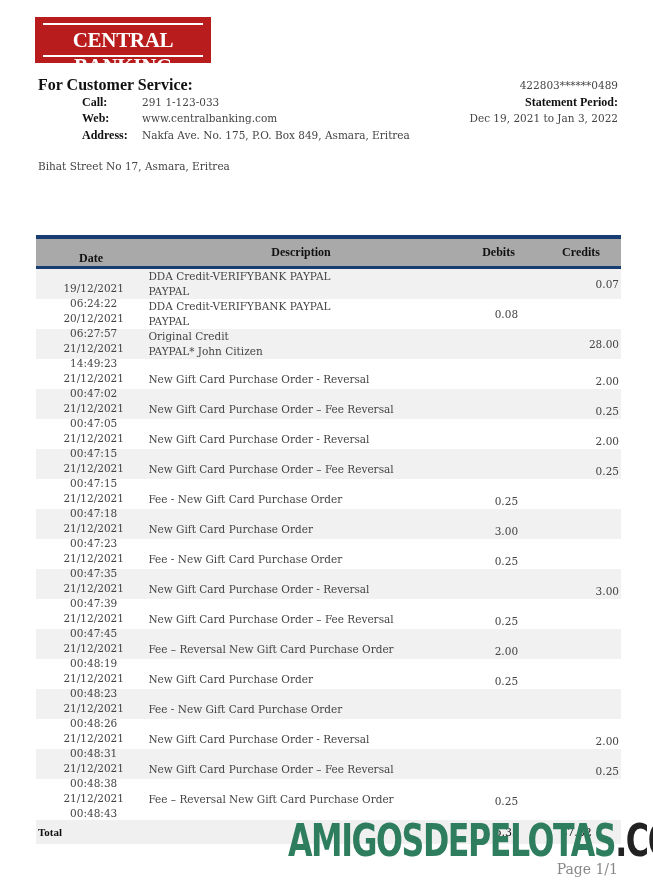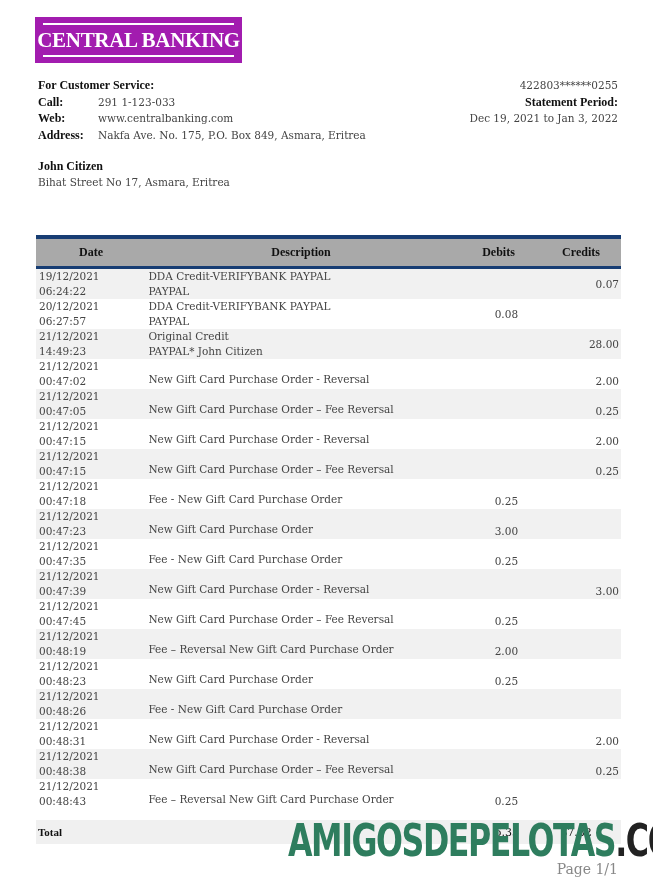--- a/index.html
+++ b/index.html
@@ -1,52 +1,52 @@
 <!DOCTYPE html>
 <html><head>
 <meta charset="utf-8">
 <style>
   html, body { margin: 0; padding: 0; background: #ffffff; }
   body { width: 653px; height: 889px; position: relative; overflow: hidden;
          font-family: "DejaVu Serif", "Liberation Serif", serif; color: #222; }
-  .logo { position: absolute; left: 35px; top: 17px; width: 207px; height: 46px;
-          background: #a21caf; box-sizing: border-box; }
+  .logo { position: absolute; left: 35px; top: 17px; width: 176px; height: 46px;
+          background: #b91c1c; box-sizing: border-box; }
   .logo .bar { position: absolute; left: 8px; right: 8px; height: 2px; background: #fff; }
   .logo .bar.top { top: 6px; }
   .logo .bar.bottom { bottom: 6px; }
   .logo .name { position: absolute; left: 0; right: 0; top: 10px; text-align: center;
                 color: #fff; font-family: "Liberation Serif", serif; font-weight: bold;
                 font-size: 21px; letter-spacing: -0.3px; line-height: 26px; }
   .cs { position: absolute; left: 38px; top: 77px; font-size: 10.5px; line-height: 16.5px; }
-  .cs .ttl { font-weight: bold; color: #111; font-family: "Liberation Serif", serif; font-size: 12px; }
+  .cs .ttl { font-weight: bold; color: #111; font-family: "Liberation Serif", serif; font-size: 16px; }
   .cs .row { display: flex; }
-  .cs .lbl { width: 60px; font-weight: bold; color: #111; font-family: "Liberation Serif", serif; font-size: 12px; }
+  .cs .lbl { width: 60px; font-weight: bold; color: #111; font-family: "Liberation Serif", serif; font-size: 12px; margin-left: 44px; }
   .cs .val { color: #444; }
   .acct { position: absolute; right: 35px; top: 77px; text-align: right; font-size: 10.5px; line-height: 16.5px; }
   .acct .lbl { font-weight: bold; color: #111; font-family: "Liberation Serif", serif; font-size: 12px; }
   .acct .val { color: #444; }
   .cust { position: absolute; left: 38px; top: 158px; font-size: 10.5px; line-height: 16px; }
   .cust .nm { font-weight: bold; color: #111; font-family: "Liberation Serif", serif; font-size: 12px; }
   .cust .ad { color: #444; }
   .tbl { position: absolute; left: 36px; top: 235px; width: 585px; }
   .thead { height: 34px; background: #a9a9a9; border-top: 4px solid #173d73; border-bottom: 3px solid #173d73;
            display: flex; align-items: center; box-sizing: border-box;
            font-family: "Liberation Serif", serif; font-weight: bold; font-size: 12px; color: #111; }
-  .c-date { width: 110px; }
+  .c-date { width: 110px; margin-top: 12px; }
   .c-desc { width: 310px; }
   .c-deb  { width: 85px; }
   .c-cred { width: 80px; }
   .thead .c-date { text-align: center; }
   .thead .c-desc { text-align: center; padding-left: 0; }
   .thead .c-deb { text-align: center; }
   .thead .c-cred { text-align: center; }
   .trow { height: 30px; display: flex; font-size: 10.5px; color: #444; box-sizing: border-box; }
   .trow:nth-child(odd) { background: #f1f1f1; }
   .trow:nth-child(even) { background: #ffffff; }
-  .trow .c-date { padding-left: 3px; line-height: 15px; padding-top: 0px; }
+  .trow .c-date { padding-left: 3px; line-height: 15px; padding-top: 0px; text-align: center; }
   .trow .c-desc { padding-left: 0px; line-height: 15px; display: flex; align-items: flex-end; padding-bottom: 2px; box-sizing: border-box; }
   .trow .c-desc.two { display: block; padding-top: 0; }
   .trow .c-deb { text-align: left; padding-left: 38px; box-sizing: border-box; display: flex; align-items: flex-end; padding-bottom: 2px; }
   .trow .c-cred { text-align: right; display: flex; align-items: flex-end; justify-content: flex-end; padding-bottom: 2px; padding-right: 2px; box-sizing: border-box; }
   .trow.tall .c-cred, .trow.tall .c-deb { padding-bottom: 9px; }
   .total { position: absolute; left: 36px; top: 820px; width: 585px; height: 24px; background: #f0f0f0;
            display: flex; align-items: center; font-size: 11px; }
   .total .lbl { padding-left: 2px; font-weight: bold; font-family: "Liberation Serif", serif; color: #111; width: 420px; }
   .total .deb { width: 85px; padding-left: 38px; box-sizing: border-box; color: #111; }
   .total .cred { width: 80px; text-align: center; padding-right: 10px; box-sizing: border-box; color: #111; }
@@ -76,27 +76,26 @@
     <span class="lbl">Web:</span>
     <span class="val">www.centralbanking.com</span>
   </div>
   <div class="row">
     <span class="lbl">Address:</span>
     <span class="val">Nakfa Ave. No. 175, P.O. Box 849, Asmara, Eritrea</span>
   </div>
 </div>
 
 <div class="acct">
-  <div class="val">422803******0255</div>
+  <div class="val">422803******0489</div>
   <div class="lbl">Statement Period:</div>
   <div class="val">Dec 19, 2021 to Jan 3, 2022</div>
 </div>
 
 <div class="cust">
-  <div class="nm">John Citizen</div>
   <div class="ad">Bihat Street No 17, Asmara, Eritrea</div>
 </div>
 
 <div class="tbl">
   <div class="thead">
     <div class="c-date">Date</div>
     <div class="c-desc">Description</div>
     <div class="c-deb">Debits</div>
     <div class="c-cred">Credits</div>
   </div>

